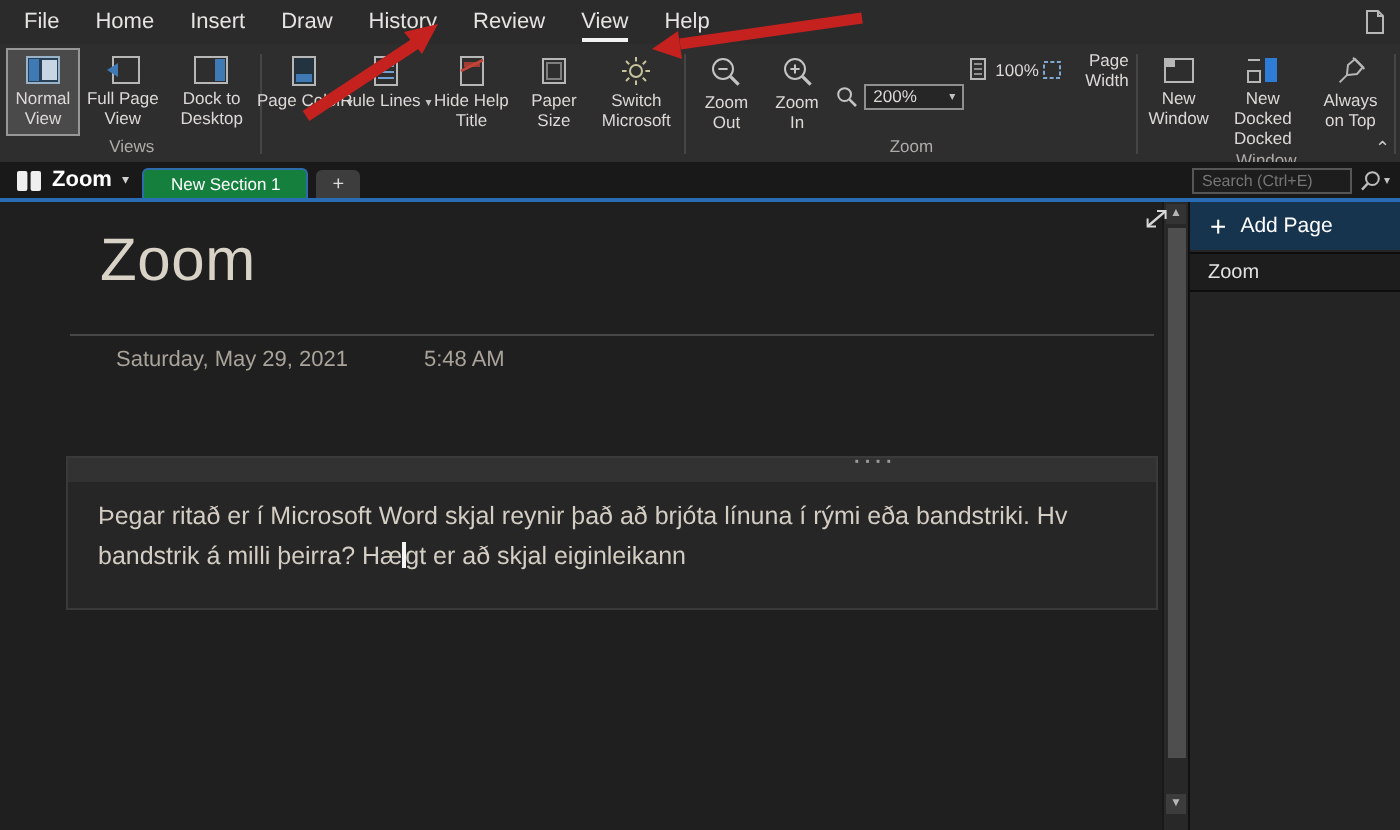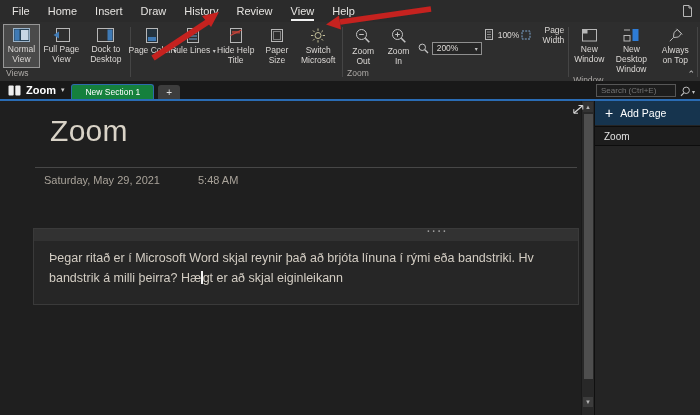--- a/index.html
+++ b/index.html
@@ -25,21 +25,21 @@
   .menu-item.active span { border-bottom:2px solid #f2f2f2; }
   .title-doc-icon { position:absolute; right:7px; top:4px; }
 
   
   .ribbon {
     position:absolute; top:22px; left:0; right:0; height:59px;
     background:#2e2e2e; display:flex; align-items:stretch; padding:1px 2px 0 2px;
   }
   .rgroup { display:flex; flex-direction:column; }
   .btn-row { flex:1; display:flex; align-items:stretch; padding:1px 1px 0 1px; }
-  .rgroup-label { font-size:8.5px; color:#aeaba8; text-align:left; padding:0 4px 3px; }
+  .rgroup-label { font-size:8.5px; color:#aeaba8; text-align:center; padding:0 4px 3px; }
   .rdiv { width:1px; background:#454545; margin:4px 0; }
   .rbtn {
     display:flex; flex-direction:column; align-items:center; justify-content:flex-start;
     gap:3px; padding:4px 2px 1px; font-size:8.5px; line-height:1.15;
     color:#dcd9d6; text-align:center; max-width:46px; min-width:27px;
   }
   .rbtn .lbl { display:block; }
   .rbtn.selected { background:#4a4a4a; box-shadow:inset 0 0 0 1px #979797; }
   .caret { font-size:6px; color:#c2c2c2; }
   .lbl-line { white-space:nowrap; }
@@ -67,34 +67,34 @@
   .nb-caret { font-size:7px; color:#cfcfcf; }
   .section-tab {
     margin-top:3px; background:#15803d; border:1px solid #2d6baa; border-bottom:none;
     border-radius:3px 3px 0 0; color:#fff; font-size:8.5px; padding:0 13px;
     display:flex; align-items:center;
   }
   .plus-tab {
     margin:4px 0 0 4px; background:#3d3d3d; border-radius:3px 3px 0 0;
     color:#ddd; font-size:10px; padding:0 8px; display:flex; align-items:center;
   }
-  .search-wrap { position:absolute; right:5px; top:2.5px; display:flex; align-items:flex-end; gap:4px; }
+  .search-wrap { position:absolute; right:5px; top:2.5px; display:flex; align-items:center; gap:4px; }
   .search-box {
     width:80px; height:13px; background:#1d1d1d; border:1px solid #565656;
     color:#9a9a9a; font-size:8px; padding:0 4px; outline:none;
     font-family:"Liberation Sans", sans-serif;
   }
   .search-icons { display:flex; align-items:center; gap:1px; }
   .accent-line { position:absolute; top:99px; left:0; right:0; height:2px; background:#2a6cb4; }
 
   
   .canvas { position:absolute; left:0; top:101px; width:581px; bottom:0; background:#1f1f1f; overflow:hidden; }
   .page-title { position:absolute; left:50px; top:13px; font-size:30px; font-weight:300; color:#d9d3c7; letter-spacing:0.3px; }
   .title-divider { position:absolute; left:35px; top:66px; width:542px; height:1px; background:#474747; }
-  .date-row { position:absolute; left:44px; top:73px; font-size:11px; color:#a9a39a; display:flex; }
+  .date-row { position:absolute; left:58px; top:73px; font-size:11px; color:#a9a39a; display:flex; }
   .date-time { margin-left:38px; }
   .text-outline {
     position:absolute; left:33px; top:127px; width:546px; height:77px;
     background:#262626; border:1px solid #3a3a3a;
   }
   .grip-bar { height:12px; background:#323232; position:relative; }
   .grip-dots { position:absolute; left:393px; top:-3px; color:#9c9c9c; font-size:10px; font-weight:bold; letter-spacing:2px; }
   .outline-body { padding:7px 2px 0 15px; font-size:12.5px; line-height:20px; color:#d3cdc3; white-space:nowrap; overflow:hidden; }
   .cursor-bar { display:inline-block; width:1.5px; height:13px; background:#f5f5f5; vertical-align:-2px; }
 
@@ -330,21 +330,21 @@
         <span class="lbl">New Window</span>
       </div>
       <div class="rbtn">
         <span>
           <svg width="17" height="14" viewBox="0 0 17 14">
               <rect x="1" y="7.5" width="6" height="5.5" fill="none" stroke="#b7b7b7"></rect>
               <line x1="1" y1="2" x2="7" y2="2" stroke="#b7b7b7"></line>
               <rect x="9.5" y="1" width="6" height="12" fill="#2e7cd6"></rect>
             </svg>
         </span>
-        <span class="lbl">New Desktop Window</span>
+        <span class="lbl">New Docked Docked</span>
       </div>
       <div class="rbtn">
         <span>
           <svg width="15" height="15" viewBox="0 0 15 15">
               <polygon points="9.5,1.5 13.5,5.5 10.5,9 6,9.5 5.5,9 6,4.5" fill="none" stroke="#b7b7b7"></polygon>
               <line x1="5.7" y1="9.3" x2="1.8" y2="13.2" stroke="#b7b7b7"></line>
               <line x1="8.5" y1="0.8" x2="14.2" y2="6.5" stroke="#b7b7b7"></line>
             </svg>
         </span>
         <span class="lbl">Always on Top</span>

